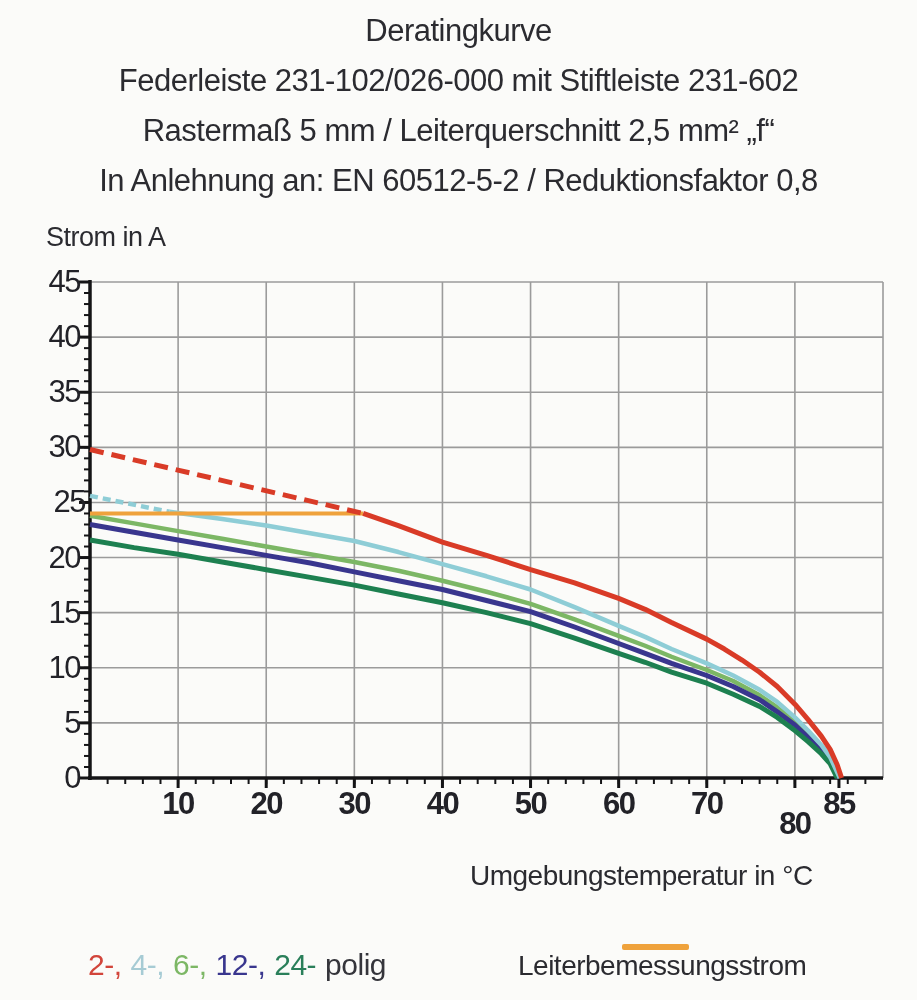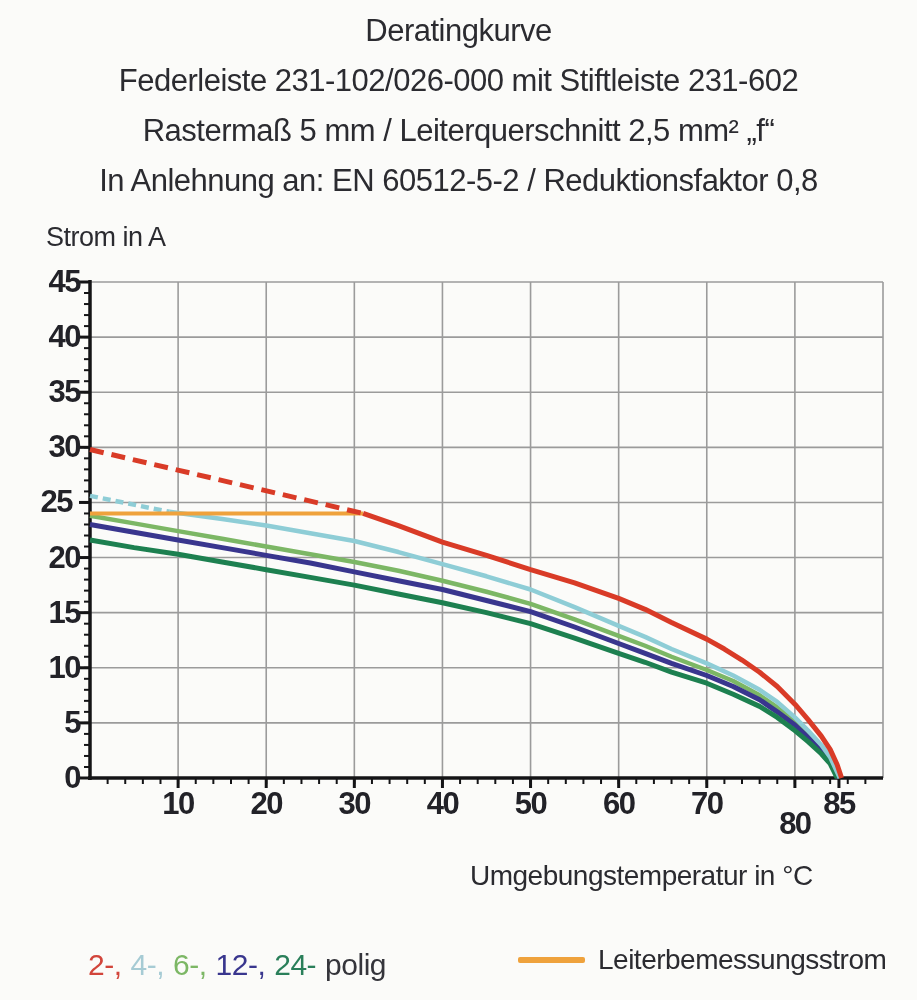--- a/index.html
+++ b/index.html
@@ -5,30 +5,30 @@
   html,body{margin:0;padding:0;background:#fbfbf9;}
   .page{
     position:relative;width:917px;height:1000px;background:#fbfbf9;overflow:hidden;
     font-family:"Liberation Sans",sans-serif;color:#2e2e33;
   }
   .header{position:absolute;top:6px;left:0;width:917px;text-align:center;
     font-size:31px;line-height:50px;letter-spacing:-0.5px;color:#2b2b30;}
   .y-axis-title{position:absolute;top:222px;left:46px;font-size:27px;letter-spacing:-0.5px;color:#2b2b30;}
   .chart-area{position:absolute;top:0;left:0;width:917px;height:1000px;}
   #chart-svg{position:absolute;top:0;left:0;}
-  .ylab{position:absolute;font-size:31px;font-weight:bold;letter-spacing:-1.5px;
+  .ylab{position:absolute;font-size:31px;font-weight:normal;letter-spacing:-1.5px;
     color:#222228;width:62px;text-align:right;line-height:32px;}
   .xlab{position:absolute;font-size:31px;font-weight:bold;letter-spacing:-1.5px;
     color:#222228;width:60px;text-align:center;line-height:32px;}
   .x-axis-title{position:absolute;top:860px;left:470px;width:446px;text-align:left;
     font-size:28px;letter-spacing:-0.5px;color:#2b2b30;}
   .legend-left{position:absolute;top:948px;left:88px;font-size:30px;letter-spacing:-0.5px;}
   .legend-left .pole-item{margin-right:9px;}
   .legend-left .pole-suffix{color:#35353b;}
-  .legend-right{position:absolute;top:944px;left:518px;display:flex;align-items:center;}
+  .legend-right{position:absolute;top:944px;left:518px;display:flex;align-items:center;flex-direction:column;}
   .legend-right .swatch{display:inline-block;width:67px;height:6px;border-radius:2px;margin-right:13px;}
   .legend-right .rated-label{font-size:28px;letter-spacing:-0.5px;color:#2b2b30;}
 </style>
 </head>
 <body>
 
 <div class="page">
 
   <div class="header">
     <div>Deratingkurve</div>
@@ -175,21 +175,21 @@
         <polyline points="169.3,511.81333333333333 222.16666666666666,518.9777777777778 266.22222222222223,525.5911111111111 310.27777777777777,533.3066666666667 354.3333333333333,541.0222222222222 398.3888888888889,552.0444444444445 442.44444444444446,564.1688888888889 486.5,576.2933333333333 530.5555555555555,589.52 574.6111111111111,607.1555555555556 618.6666666666666,625.8933333333333 645.1,636.9155555555556 671.5333333333333,649.04 706.7777777777778,663.3688888888889 733.2111111111111,675.4933333333333 759.6444444444444,689.8222222222222 777.2666666666667,701.9466666666667 794.8888888888889,717.3777777777777 808.1055555555556,730.6044444444444 821.3222222222222,744.9333333333333 830.1333333333333,757.0577777777778 839.8255555555554,778" fill="none" stroke="#8ecdd6" stroke-width="4.5" stroke-linejoin="round" stroke-linecap="butt"></polyline>
         <polyline points="90,513.4666666666667 363.14444444444445,513.4666666666667" fill="none" stroke="#efa23c" stroke-width="4" stroke-linejoin="round" stroke-linecap="butt"></polyline>
         <polyline points="90,449.53777777777776 363.14444444444445,513.4666666666667" fill="none" stroke="#d93b27" stroke-width="5" stroke-linejoin="round" stroke-linecap="butt" stroke-dasharray="14 8"></polyline>
         <polyline points="363.14444444444445,513.4666666666667 398.3888888888889,525.5911111111111 442.44444444444446,542.1244444444444 486.5,555.3511111111111 530.5555555555555,569.6800000000001 574.6111111111111,582.9066666666668 618.6666666666666,598.3377777777778 645.1,609.36 671.5333333333333,622.5866666666667 706.7777777777778,639.12 724.4,649.04 742.0222222222222,660.0622222222222 759.6444444444444,672.1866666666667 777.2666666666667,686.5155555555556 794.8888888888889,704.151111111111 808.1055555555556,719.5822222222222 821.3222222222222,736.1155555555556 830.1333333333333,749.3422222222222 837.1822222222222,764.7733333333333 841.5877777777777,778" fill="none" stroke="#d93b27" stroke-width="5" stroke-linejoin="round" stroke-linecap="butt"></polyline>
       </svg>
   <div class="ylab" style="left: 18px; top: 762px;">0</div>
       <div class="ylab" style="left: 18px; top: 706.889px;">5</div>
       <div class="ylab" style="left: 18px; top: 651.778px;">10</div>
       <div class="ylab" style="left: 18px; top: 596.667px;">15</div>
       <div class="ylab" style="left: 18px; top: 541.556px;">20</div>
-      <div class="ylab" style="left: 10px; top: 486.444px;">25</div>
+      <div class="ylab" style="left: 23px; top: 486.444px;">25</div>
       <div class="ylab" style="left: 18px; top: 431.333px;">30</div>
       <div class="ylab" style="left: 18px; top: 376.222px;">35</div>
       <div class="ylab" style="left: 18px; top: 321.111px;">40</div>
       <div class="ylab" style="left: 18px; top: 266px;">45</div>
       <div class="xlab" style="left: 148.111px; top: 788px;">10</div>
       <div class="xlab" style="left: 236.222px; top: 788px;">20</div>
       <div class="xlab" style="left: 324.333px; top: 788px;">30</div>
       <div class="xlab" style="left: 412.444px; top: 788px;">40</div>
       <div class="xlab" style="left: 500.556px; top: 788px;">50</div>
       <div class="xlab" style="left: 588.667px; top: 788px;">60</div>

